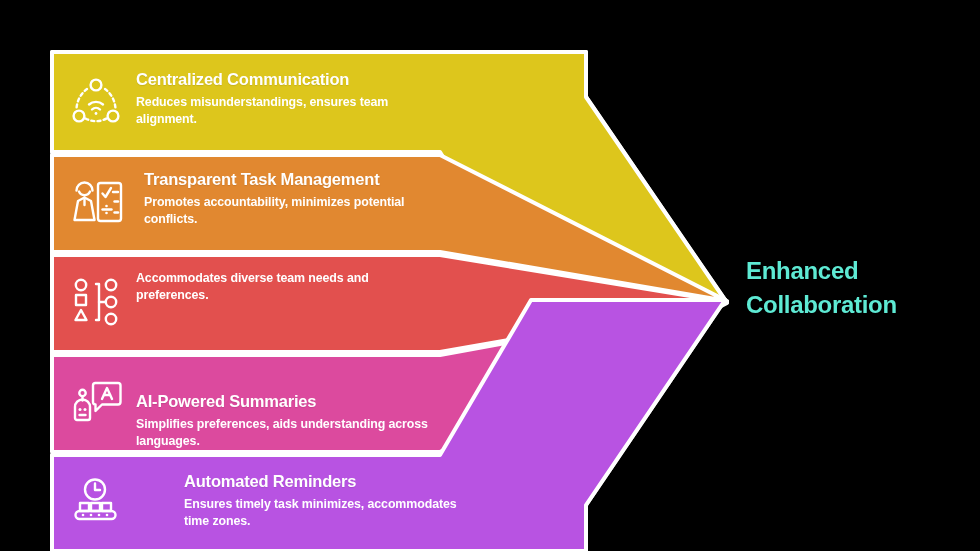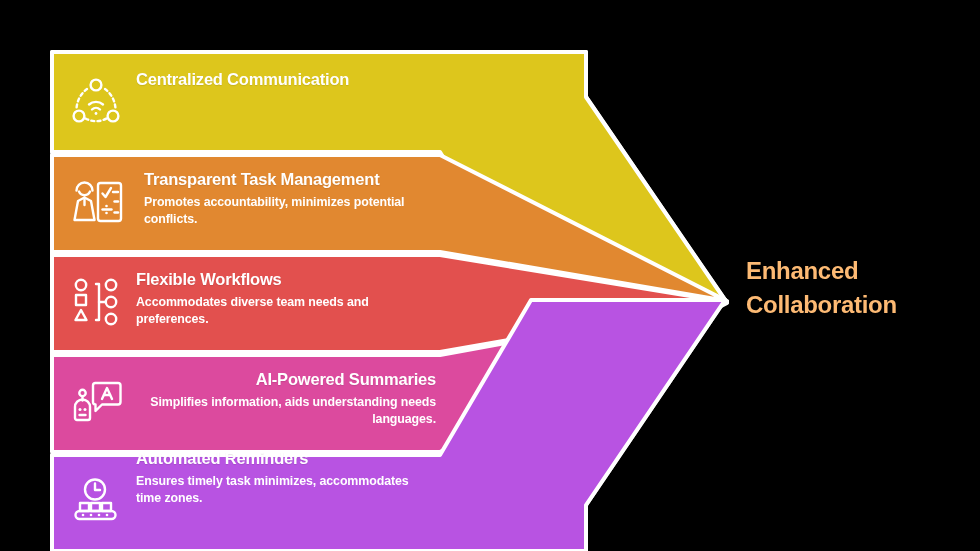--- a/index.html
+++ b/index.html
@@ -46,21 +46,21 @@
     font-weight: bold;
     line-height: 1.38;
     margin: 0;
     letter-spacing: -0.1px;
   }
   #outcome-label {
     position: absolute;
     left: 746px;
     top: 254px;
     width: 220px;
-    color: #fdba74;
+    color: #5eead4;
     font-size: 24px;
     font-weight: bold;
     line-height: 1.42;
     letter-spacing: -0.3px;
     text-shadow: 0 1px 2px rgba(0,0,0,0.6);
   }
   #outcome-label div { white-space: nowrap; }
 </style>
 </head>
 <body>
@@ -157,38 +157,38 @@
         <circle cx="9" cy="37" r="1.3" fill="#ffffff" stroke="none"></circle>
         <circle cx="17" cy="37" r="1.3" fill="#ffffff" stroke="none"></circle>
         <circle cx="25" cy="37" r="1.3" fill="#ffffff" stroke="none"></circle>
         <circle cx="33" cy="37" r="1.3" fill="#ffffff" stroke="none"></circle>
       </g>
     </g>
   </svg>
 
   <div class="band-text" style="top:70px;">
     <p class="band-title">Centralized Communication</p>
+    <p class="band-desc">Reduces misunderstandings, ensures team alignment.</p>
   </div>
 
   <div class="band-text" style="top:170px;margin-left:8px;">
     <p class="band-title">Transparent Task Management</p>
     <p class="band-desc">Promotes accountability, minimizes potential conflicts.</p>
   </div>
 
   <div class="band-text" style="top:270px;">
-    <p class="band-title">Flexible Workflows</p>
     <p class="band-desc">Accommodates diverse team needs and preferences.</p>
   </div>
 
-  <div class="band-text" style="top:370px;text-align:right;">
+  <div class="band-text" style="top:392px;">
     <p class="band-title">AI-Powered Summaries</p>
-    <p class="band-desc">Simplifies information, aids understanding needs languages.</p>
+    <p class="band-desc">Simplifies preferences, aids understanding across languages.</p>
   </div>
 
-  <div class="band-text" style="top:449px;">
+  <div class="band-text" style="top:472px;margin-left:48px;">
     <p class="band-title">Automated Reminders</p>
     <p class="band-desc">Ensures timely task minimizes, accommodates time zones.</p>
   </div>
 
   <div id="outcome-label">
     <div>Enhanced</div>
     <div>Collaboration</div>
   </div>
 
 </div>

